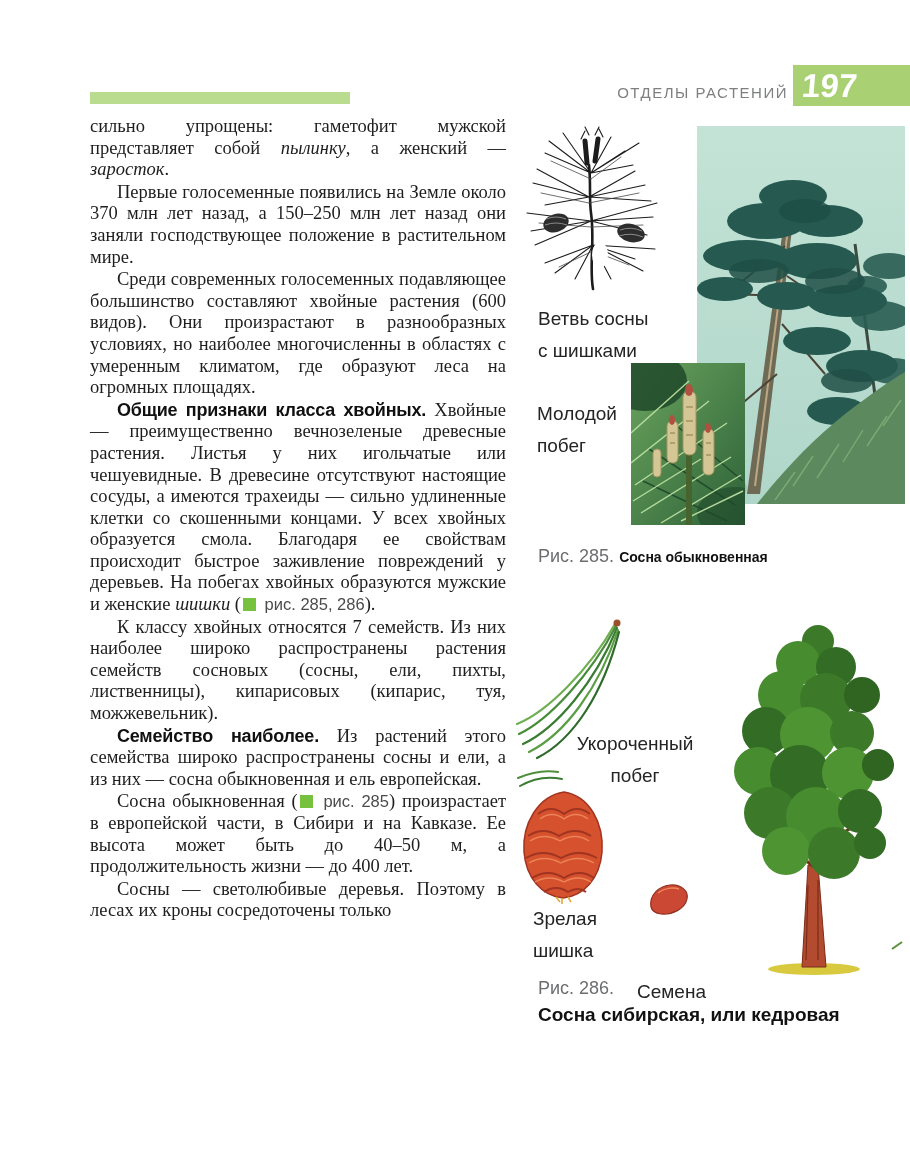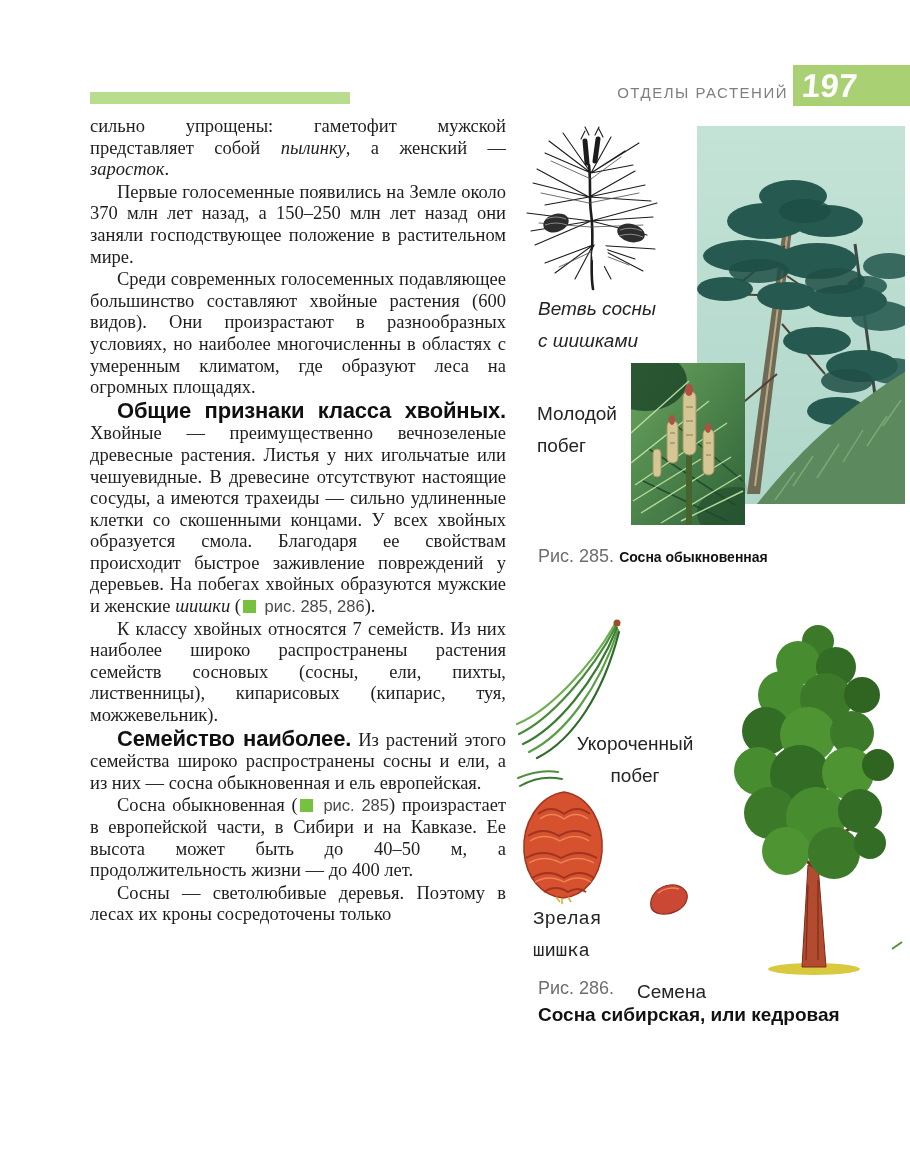--- a/index.html
+++ b/index.html
@@ -26,21 +26,21 @@
   }
   
   .text-col{
     position:absolute;left:90px;top:116px;width:416px;
     font-size:18.5px;line-height:21.6px;text-align:justify;
   }
   .text-col p{margin:0 0 1px 0;}
   .text-col p.ind{text-indent:27px;}
   .text-col .b{
     font-family:"Liberation Sans","DejaVu Sans",sans-serif;
-    font-weight:bold;font-size:22px;letter-spacing:-0.2px;color:#101010;
+    font-weight:bold;font-size:18px;letter-spacing:-0.2px;color:#101010;
   }
   .text-col .i{font-style:italic;}
   .text-col .ref{
     font-family:"Liberation Sans","DejaVu Sans",sans-serif;
     font-size:16.5px;color:#4b4b4b;
   }
   .sq{
     display:inline-block;width:13px;height:13px;background:#76c13e;
     margin:0 4px 0 2px;transform:translateY(1px);
   }
@@ -187,21 +187,21 @@
     <g fill="#b14f41">
       <ellipse cx="41" cy="57" rx="3" ry="5"></ellipse>
       <ellipse cx="58" cy="27" rx="4" ry="6"></ellipse>
       <ellipse cx="77" cy="65" rx="3" ry="5"></ellipse>
     </g>
     <g stroke="#8a7a4a" stroke-width="1">
       <path d="M39,70 h5 M39,80 h5 M55,44 h7 M55,58 h7 M55,72 h7 M75,80 h5 M75,92 h5"></path>
     </g>
   </svg>
 
-  <div class="fig-label" style="left:538px;top:293px;font-style:italic;">Ветвь сосны
+  <div class="fig-label" style="left:538px;top:303px;">Ветвь сосны
 с шишками</div>
   <div class="fig-label" style="left:537px;top:398px;">Молодой
 побег</div>
 
   <div class="fig-caption" style="left:538px;top:546px;">
     <span>Рис. 285.</span>
     <span class="cap-title">Сосна обыкновенная</span>
   </div>
 
   <svg class="fig" style="left:513px;top:612px;" width="120" height="150" viewBox="0 0 120 150">
@@ -268,21 +268,21 @@
     <path d="M44,133 l4,5 M56,133 l3,5 M50,134 l0,6" stroke="#e3a93e" stroke-width="1.6" fill="none"></path>
   </svg>
 
   <svg class="fig" style="left:646px;top:880px;" width="48" height="40" viewBox="0 0 48 40">
     <path d="M5,27 C3,15 13,6 24,5 C35,4 43,11 41,19 C39,29 26,35 15,34 C9,33 6,31 5,27 Z" fill="#cb4834" stroke="#92301f" stroke-width="1.2"></path>
     <path d="M12,13 C18,8 27,7 33,9" fill="none" stroke="#ef8a5c" stroke-width="1.5"></path>
   </svg>
 
   <div class="fig-label center" style="left:555px;top:728px;width:160px;">Укороченный
 побег</div>
-  <div class="fig-label" style="left:533px;top:903px;font-family:Liberation Mono, monospace;">Зрелая
+  <div class="fig-label" style="left:533px;top:903px;">Зрелая
 шишка</div>
   <div class="fig-label" style="left:637px;top:976px;">Семена</div>
 
   <div class="fig-caption" style="left:538px;top:978px;">
     <span>Рис. 286.</span>
   </div>
   <div class="cap-title-line" style="left:538px;top:1004px;">Сосна сибирская, или кедровая</div>
 
 </div>
 

